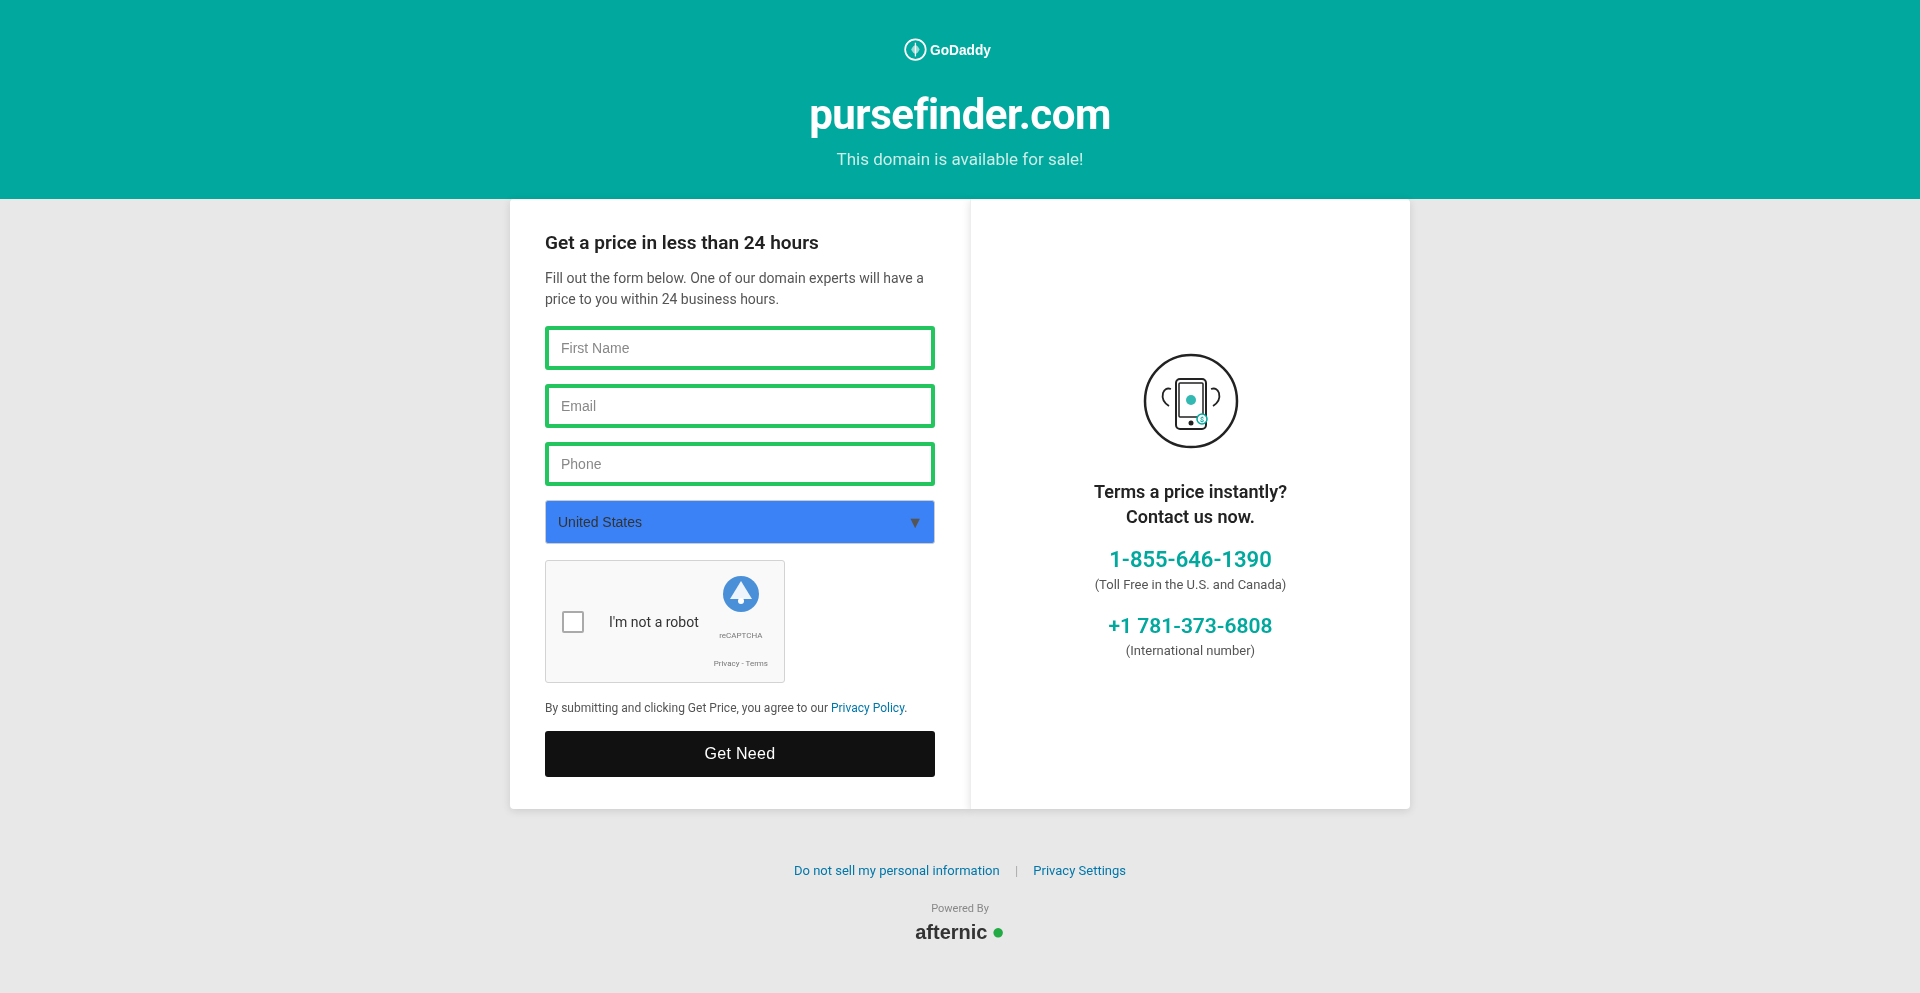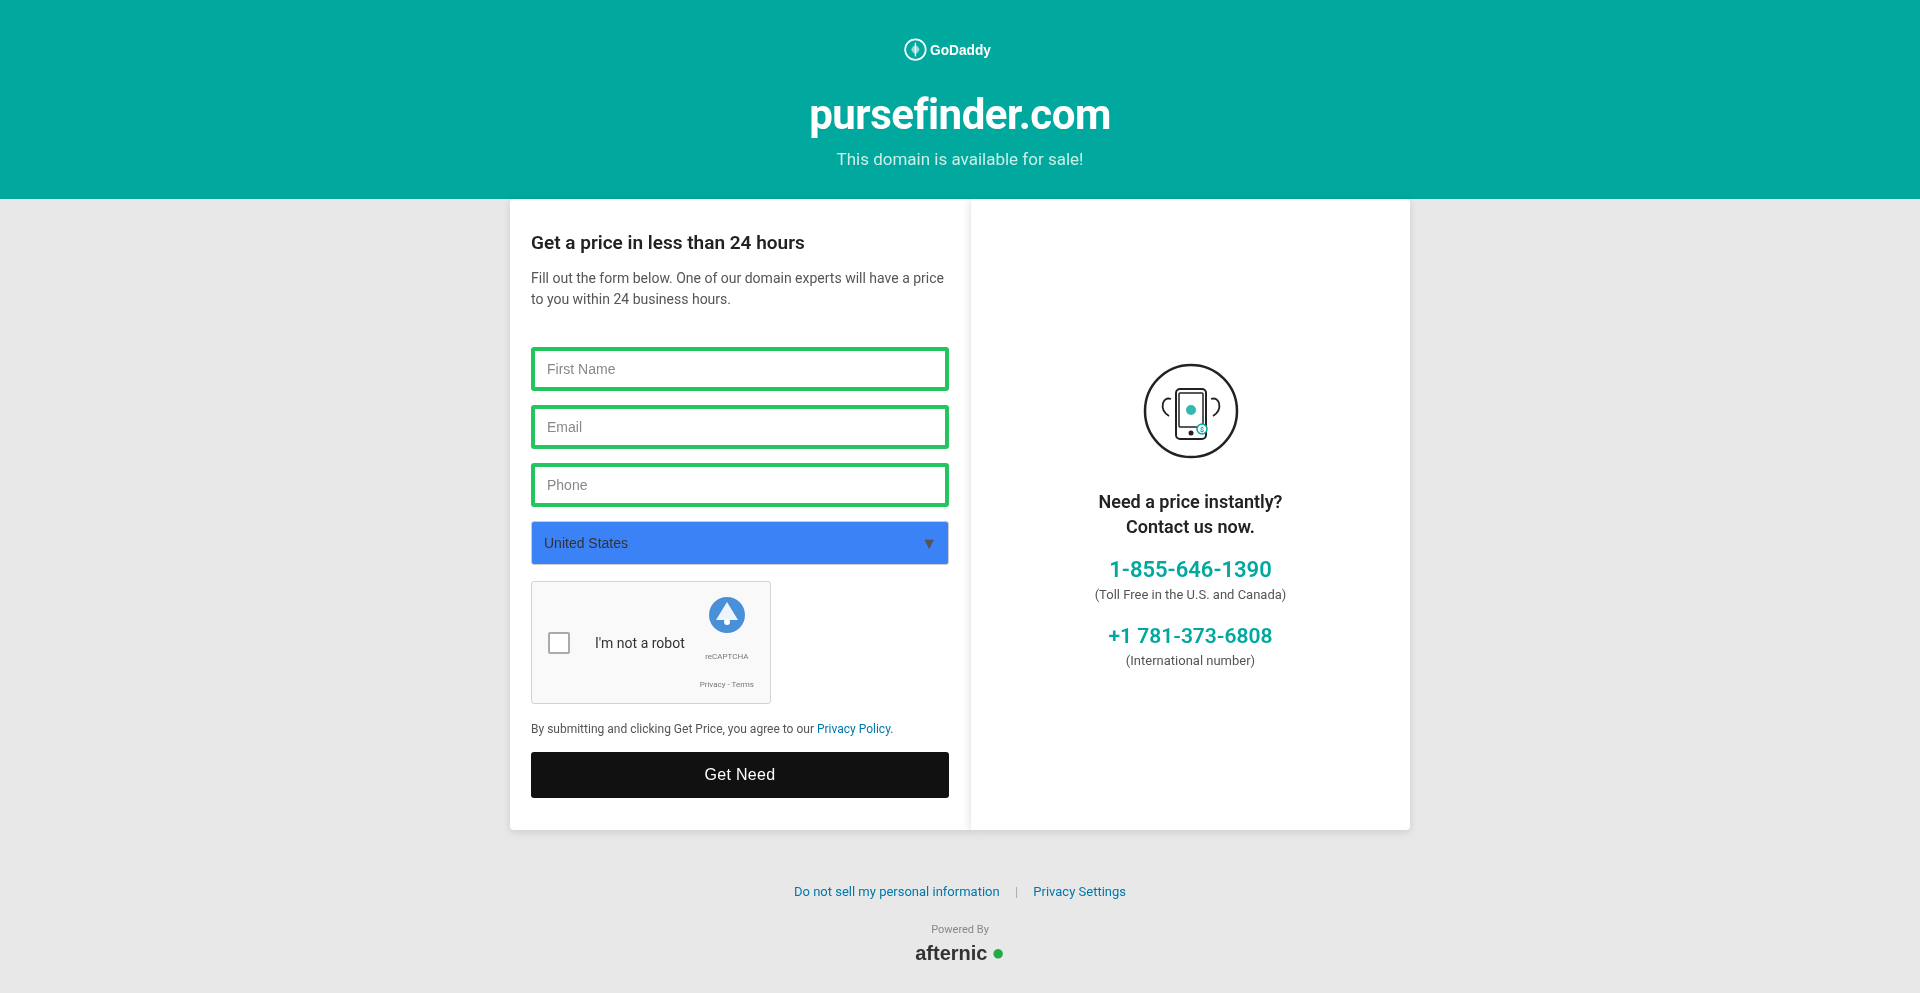--- a/index.html
+++ b/index.html
@@ -48,37 +48,37 @@
       display: flex;
       max-width: 900px;
       width: 100%;
       gap: 0;
     }
 
     
     .form-card {
       background: #ffffff;
       border-radius: 4px 0 0 4px;
-      padding: 32px 21px;
+      padding: 32px 35px;
       flex: 0 0 460px;
       box-shadow: 0 2px 8px rgba(0,0,0,0.12);
     }
 
     .form-title {
       font-size: 19px;
       font-weight: 600;
       color: #222222;
       margin-bottom: 14px;
     }
 
     .form-description {
       font-size: 14px;
       color: #555555;
       line-height: 1.5;
-      margin-bottom: 37px;
+      margin-bottom: 16px;
     }
 
     .form-row {
       display: flex;
       gap: 12px;
       margin-bottom: 14px;
     }
 
     .form-group {
       display: flex;
@@ -389,21 +389,21 @@
 
         <path d="M28 55 Q20 50 22 42 Q24 36 30 38" stroke="#222222" stroke-width="1.8" fill="none"></path>
         <path d="M72 55 Q80 50 78 42 Q76 36 70 38" stroke="#222222" stroke-width="1.8" fill="none"></path>
 
         <circle cx="50" cy="49" r="5" fill="#00a89d" opacity="0.8"></circle>
         <circle cx="61" cy="68" r="5" fill="white" stroke="#00a89d" stroke-width="1.5"></circle>
         <text x="59" y="71" font-size="7" fill="#00a89d" font-weight="700">$</text>
       </svg>
 
       <h3 class="contact-heading">
-        <span>Need a price instantly?</span><br>
+        <span>Terms a price instantly?</span><br>
         <span>Contact us now.</span>
       </h3>
 
       <a href="tel:18556461390" class="phone-number-primary">1-855-646-1390</a>
       <p class="phone-label">(Toll Free in the U.S. and Canada)</p>
 
       <a href="tel:+17813736808" class="phone-number-secondary">+1 781-373-6808</a>
       <p class="phone-label-secondary">(International number)</p>
     </div>
 

